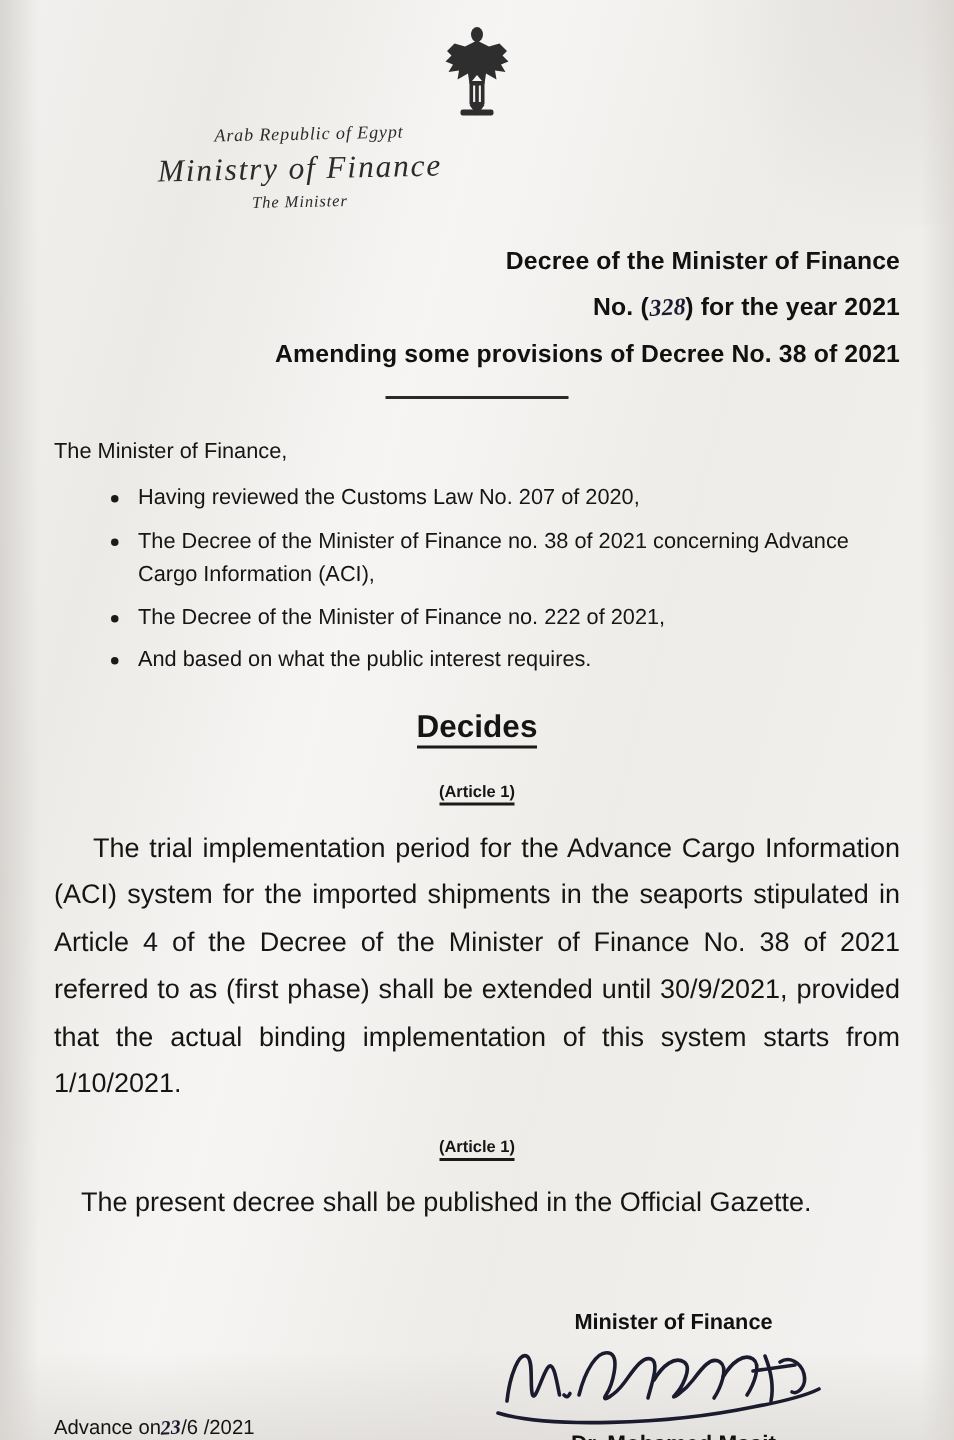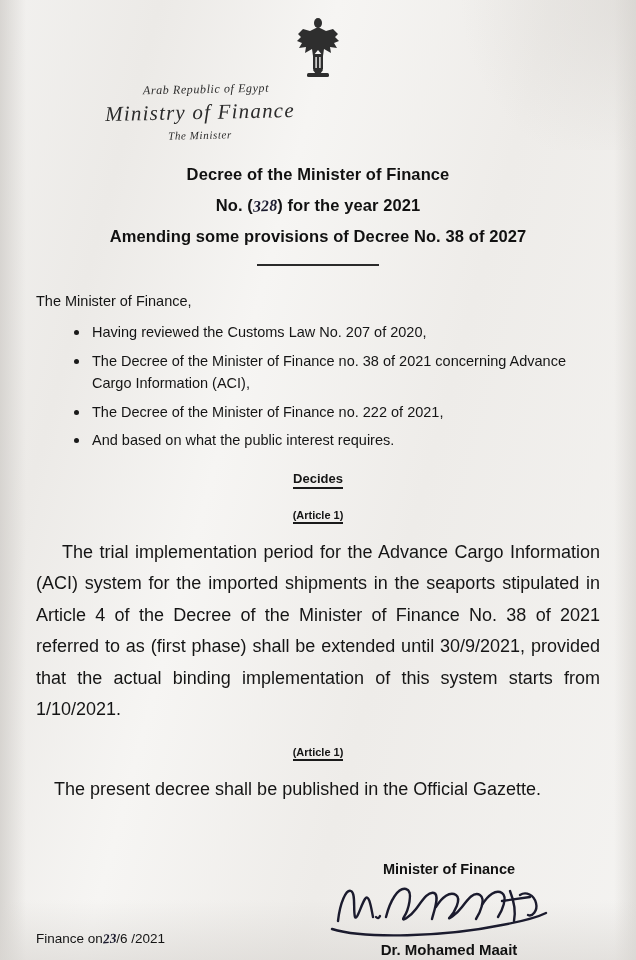--- a/index.html
+++ b/index.html
@@ -97,21 +97,21 @@
     font-style: italic;
     letter-spacing: .6px;
     transform: translateX(-118px) rotate(-1.2deg);
     display: block;
     margin-top: 4px;
   }
 
   
   .title-block {
     margin-top: 24px;
-    text-align: center;
+    text-align: right;
   }
   .title-line {
     font-weight: bold;
     font-size: 16.5px;
     letter-spacing: .1px;
     color: #111;
     margin: 0 0 12px 0;
   }
   .title-line.decree-no .handwritten {
     font-family: "Liberation Serif", serif;
@@ -158,21 +158,21 @@
     top: 9px;
     width: 5px;
     height: 5px;
     background: #1a1a1a;
     border-radius: 50%;
   }
 
   .decides {
     text-align: center;
     font-weight: bold;
-    font-size: 13px;
+    font-size: 21px;
     margin-top: 16px;
   }
   .decides span {
     border-bottom: 2px solid #1a1a1a;
     padding-bottom: 1px;
   }
   .article-head {
     text-align: center;
     font-weight: bold;
     font-size: 11px;
@@ -271,21 +271,21 @@
         <span class="lh-2">Ministry of Finance</span>
         <span class="lh-3">The Minister</span>
       </div>
     </div>
 
     <div class="title-block">
       <div class="title-line">Decree of the Minister of Finance</div>
       <div class="title-line decree-no">
         <span>No. (</span><span class="handwritten">328</span><span>) for the year 2021</span>
       </div>
-      <div class="title-line">Amending some provisions of Decree No. 38 of 2027</div>
+      <div class="title-line">Amending some provisions of Decree No. 38 of 2021</div>
       <div class="rule"></div>
     </div>
 
     <div class="body-text">
       <p class="intro">The Minister of Finance,</p>
 
       <ul class="whereas">
         <li>Having reviewed the Customs Law No. 207 of 2020,</li>
         <li>The Decree of the Minister of Finance no. 38 of 2021 concerning Advance Cargo Information (ACI),</li>
         <li>The Decree of the Minister of Finance no. 222 of 2021,</li>
@@ -296,21 +296,21 @@
 
       <div class="article-head"><span>(Article 1)</span></div>
       <p class="article-body">The trial implementation period for the Advance Cargo Information (ACI) system for the imported shipments in the seaports stipulated in Article 4 of the Decree of the Minister of Finance No. 38 of 2021 referred to as (first phase) shall be extended until 30/9/2021, provided that the actual binding implementation of this system starts from 1/10/2021.</p>
 
       <div class="article-head"><span>(Article 1)</span></div>
       <p class="article-body no-indent">The present decree shall be published in the Official Gazette.</p>
     </div>
 
     <div class="sign-area">
       <div class="issued">
-        <span>Finance on</span><span class="hand-date">23</span><span>/6 /2021</span>
+        <span>Advance on</span><span class="hand-date">23</span><span>/6 /2021</span>
       </div>
 
       <div class="sign-right">
         <div class="sign-title">Minister of Finance</div>
         <svg class="signature-svg" viewBox="0 0 250 62" aria-hidden="true">
           <g fill="none" stroke="#1b1b2e" stroke-width="2.4" stroke-linecap="round" stroke-linejoin="round">
             <path d="M14 44 C16 26, 22 12, 27 14 C32 16, 29 34, 31 40 C33 44, 37 28, 41 22 C45 16, 47 30, 49 40"></path>
             <path d="M52 40 c2 2, 3 1, 4 -1"></path>
             <path d="M62 40 C66 24, 74 10, 82 12 C90 14, 84 34, 80 40 C76 46, 86 40, 92 32 C98 24, 104 14, 110 16 C116 18, 110 34, 108 42"></path>
             <path d="M112 30 C118 20, 126 14, 132 18 C138 22, 130 36, 126 40 C122 44, 132 38, 138 30 C144 22, 150 14, 156 18 C162 22, 156 36, 152 42"></path>

